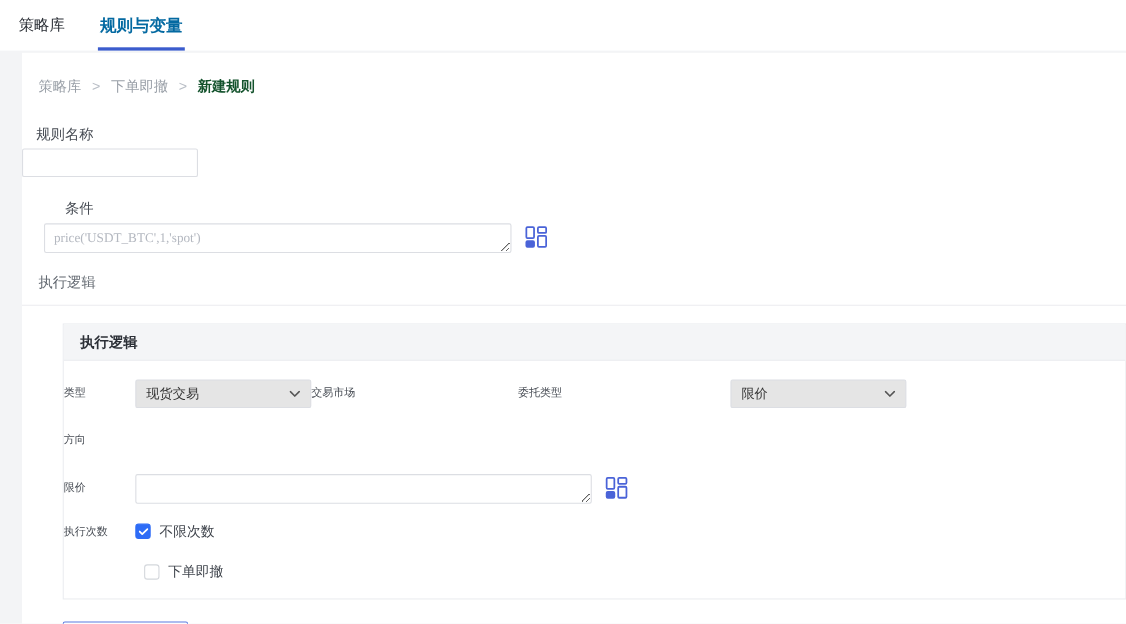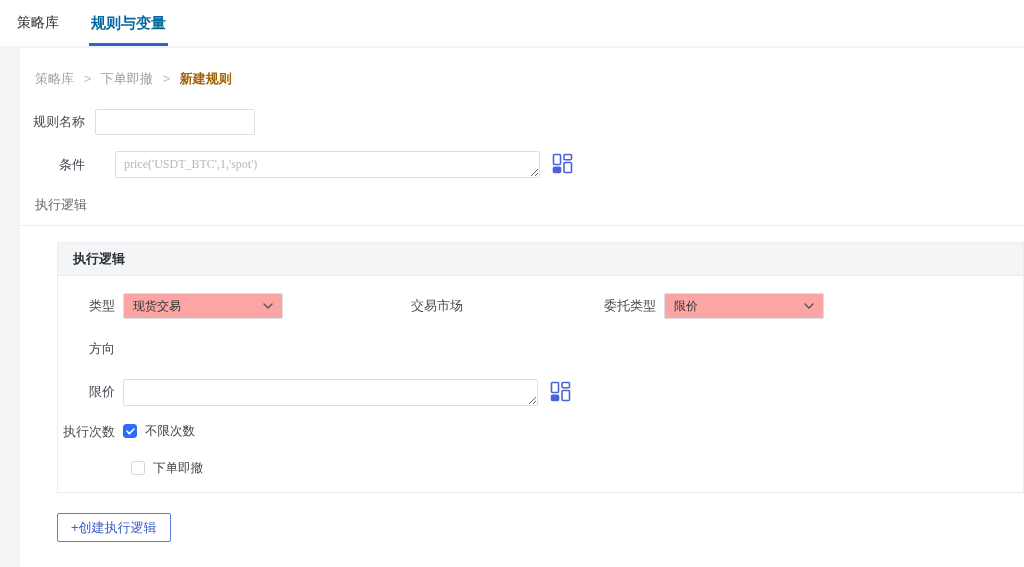--- a/index.html
+++ b/index.html
@@ -12,42 +12,42 @@
   .topbar { background:#fff; height:46px; display:flex; align-items:center; padding-left:15px; position:relative; }
   .tab { position:relative; height:46px; display:flex; align-items:center; padding:0 2px; margin-right:28px; cursor:pointer; }
   .tab-label { font-size:14px; color:#2b2f36; font-weight:500; }
   .tab.active .tab-label { color:#0369a1; font-weight:700; font-size:15px; }
   .tab.active .tab-underline { position:absolute; left:0; right:0; bottom:0; height:3px; background:#3b5ccd; }
   
   .card { background:#fff; margin-left:20px; margin-top:2px; width:calc(100% - 20px); height:519px; padding-top:22px; }
   .breadcrumb { padding-left:15px; font-size:13px; color:#9aa0a8; }
   .breadcrumb .crumb { color:#9aa0a8; cursor:pointer; }
   .breadcrumb .sep { margin:0 6px; color:#b9bec6; }
-  .breadcrumb .crumb.current { color:#a16207; font-weight:600; cursor:default;text-align:right; }
+  .breadcrumb .crumb.current { color:#14532d; font-weight:600; cursor:default;text-align:right; }
   
-  .frow { display:flex; align-items:center; }
+  .frow { display:flex; align-items:flex-start;flex-direction:column; }
   .flabel { width:75px; text-align:right; padding-right:10px; color:#474c54; font-size:13px; line-height:26px; flex:none; }
   .text-input { width:160px; height:26px; border:1px solid #dcdee3; border-radius:2px; background:#fff; padding:0 8px; font-size:12px; font-family:inherit; color:#333; outline:none; }
   .ta-wrap { display:flex; align-items:flex-start; }
   textarea.code-area { height:27px; border:1px solid #dcdee3; border-radius:2px; background:#fff; padding:5px 8px; font-size:12px; font-family:inherit; color:#333; outline:none; resize:both; line-height:15px; }
   textarea.code-area::placeholder { color:#b4b8c0; }
   .var-icon { margin-left:12px; margin-top:2px; width:21px; height:21px; flex:none; cursor:pointer; }
   .section-label { padding-left:15px; margin-top:18px; color:#646a72; font-size:13px; }
   .hdivider { border:none; border-top:1px solid #ededf0; margin-top:11px; }
   
   .panel { margin-left:37px; margin-top:16px; border:1px solid #ebedf0; width:calc(100% - 37px); background:#fff; }
   .panel-header { background:#f4f5f7; height:33px; display:flex; align-items:center; padding-left:15px; border-bottom:1px solid #ebedf0; }
   .panel-title { font-size:13px; font-weight:700; color:#2b2f36; }
   .panel-body { padding:17px 0 16px 0; }
   .prow { display:flex; align-items:flex-start; margin-bottom:17px; }
   .prow:last-child { margin-bottom:0; }
-  .plabel { width:65px; text-align:right; padding-right:8px; color:#474c54; font-size:13px; line-height:26px; flex:none; }
+  .plabel { width:65px; padding-right:8px; color:#474c54; font-size:10px; line-height:26px; flex:none; }
   .plabel.w2 { width:188px; }
   .plabel.w3 { width:193px; }
-  .select { width:160px; height:26px; border:1px solid #dcdee3; border-radius:2px; background:#fca5a5; display:flex; align-items:center; justify-content:space-between; padding:12px 9px; cursor:pointer; }
+  .select { width:160px; height:26px; border:1px solid #dcdee3; border-radius:2px; background:#e5e5e5; display:flex; align-items:center; justify-content:space-between; padding:12px 9px; cursor:pointer; }
   .select-value { font-size:12px; color:#333; }
   .chev { flex:none; }
   .indent { margin-left:73px; }
   .cb-row { display:flex; align-items:center; height:16px; margin-top:2px; }
   .checkbox { width:14px; height:14px; border-radius:3px; border:1px solid #d4d7dc; background:#fff; flex:none; cursor:pointer; }
   .checkbox.checked { background:#2e6cf6; border-color:#2e6cf6; display:flex; align-items:center; justify-content:center; }
   .cb-label { margin-left:8px; font-size:12.5px; color:#3e434b; }
   
   .create-btn { margin:20px 0 0 37px; height:29px; padding:0 13px; background:#fff; border:1px solid #5b7be0; border-radius:2px; color:#3b5ccd; font-size:13px; font-family:inherit; cursor:pointer; }
 </style>

